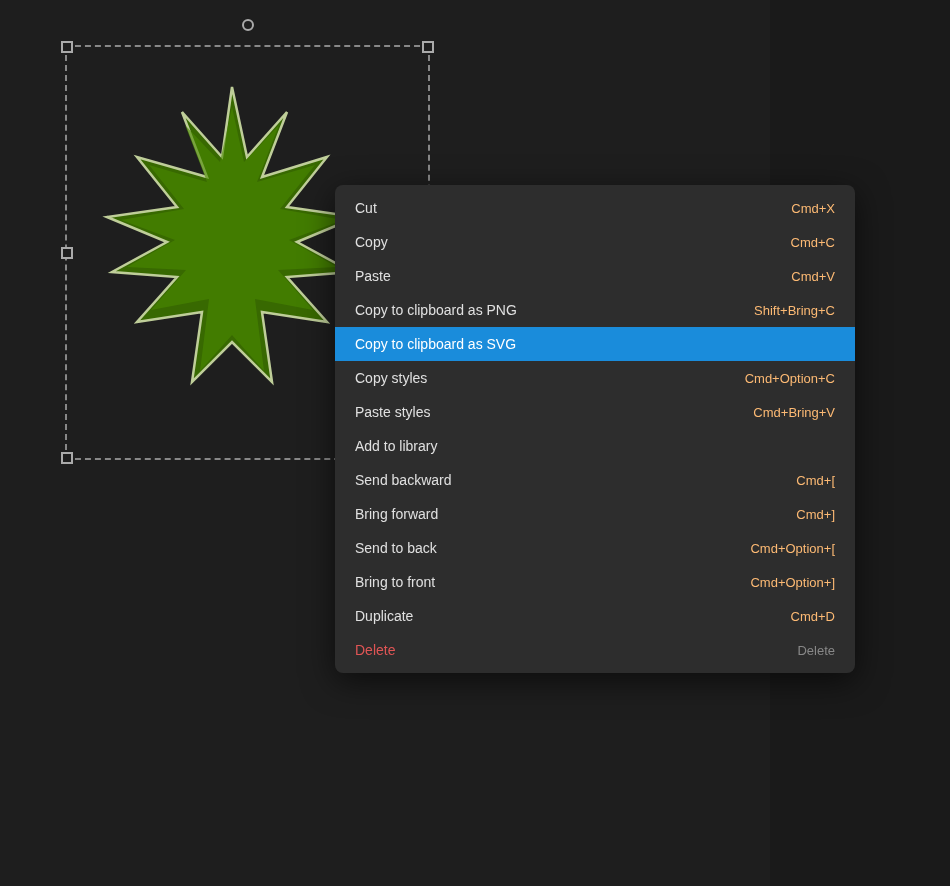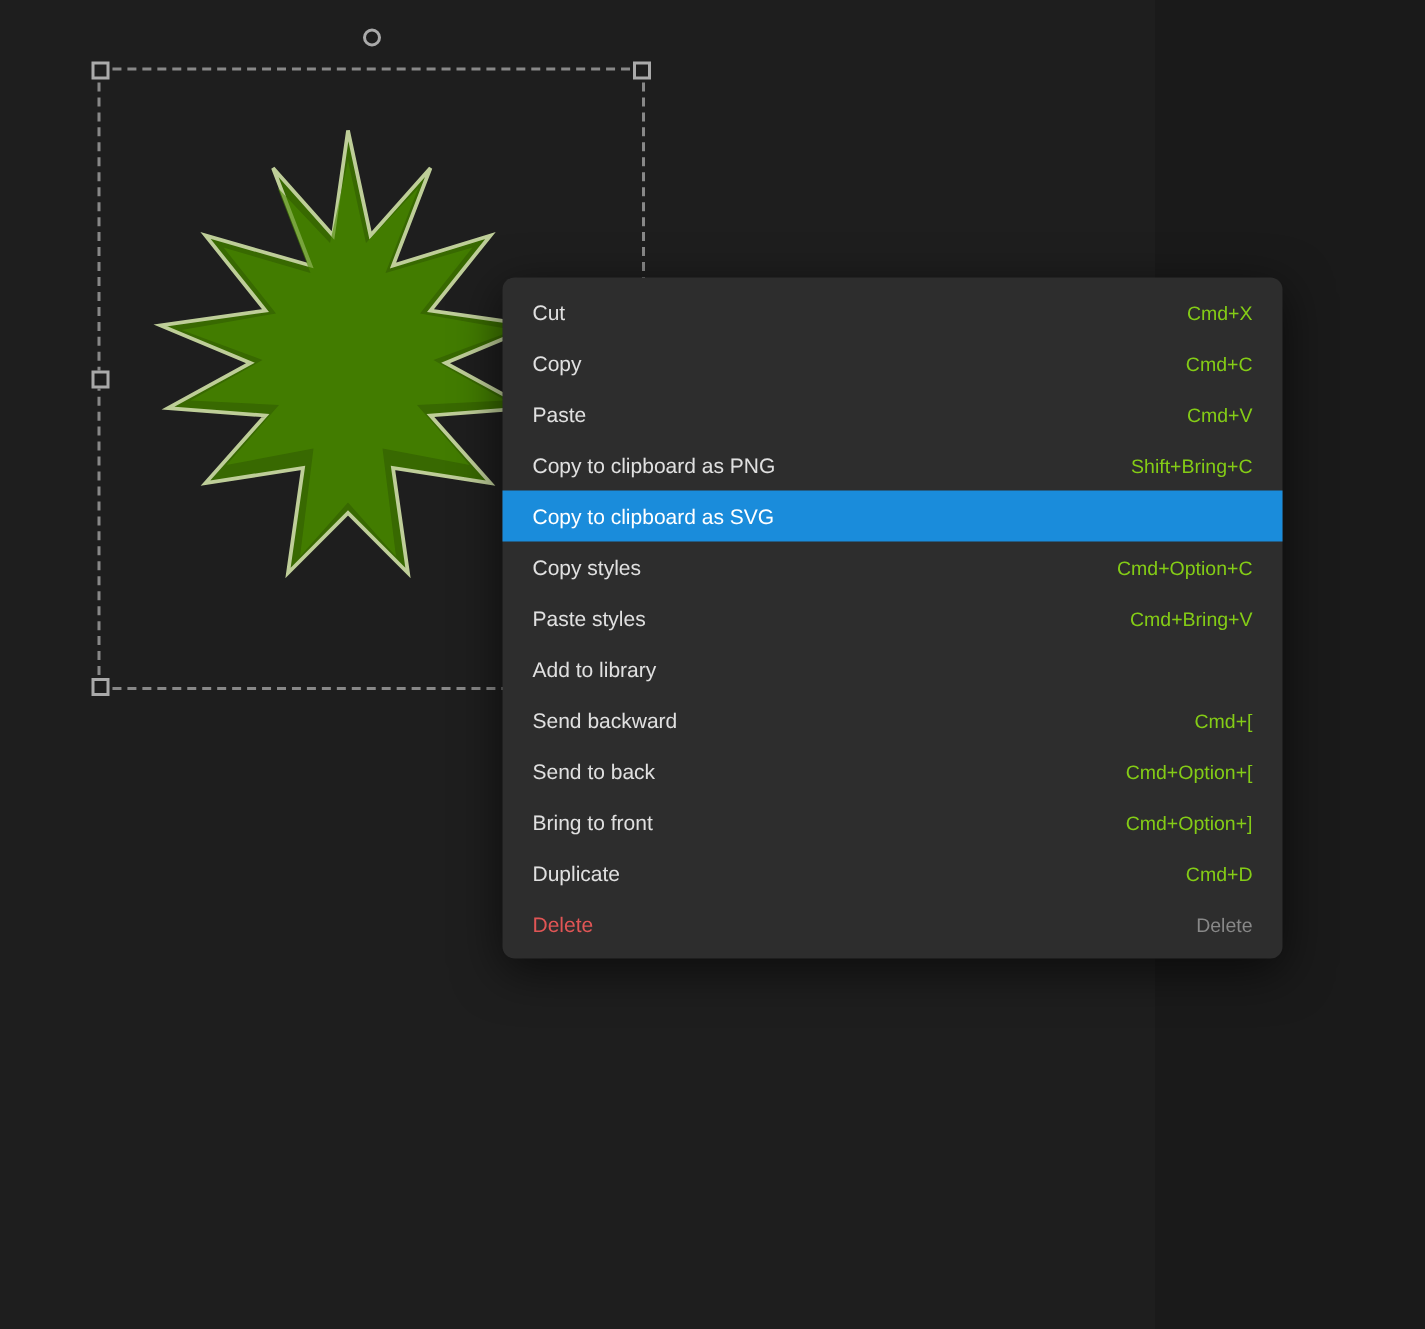--- a/index.html
+++ b/index.html
@@ -100,21 +100,21 @@
       color: #e05555;
     }
 
     .menu-item .label {
       font-size: 14px;
       font-weight: 400;
     }
 
     .menu-item .shortcut {
       font-size: 13px;
-      color: #84cc16;
+      color: #fdba74;
       margin-left: auto;
     }
 
     .menu-item.delete-item .shortcut {
       color: #888;
     }
   </style>
 </head>
 <body>
 
@@ -167,20 +167,24 @@
         <span class="shortcut">Cmd+Bring+V</span>
       </div>
       <div class="menu-item">
         <span class="label">Add to library</span>
       </div>
       <div class="menu-item">
         <span class="label">Send backward</span>
         <span class="shortcut">Cmd+[</span>
       </div>
       <div class="menu-item">
+        <span class="label">Bring forward</span>
+        <span class="shortcut">Cmd+]</span>
+      </div>
+      <div class="menu-item">
         <span class="label">Send to back</span>
         <span class="shortcut">Cmd+Option+[</span>
       </div>
       <div class="menu-item">
         <span class="label">Bring to front</span>
         <span class="shortcut">Cmd+Option+]</span>
       </div>
       <div class="menu-item">
         <span class="label">Duplicate</span>
         <span class="shortcut">Cmd+D</span>

